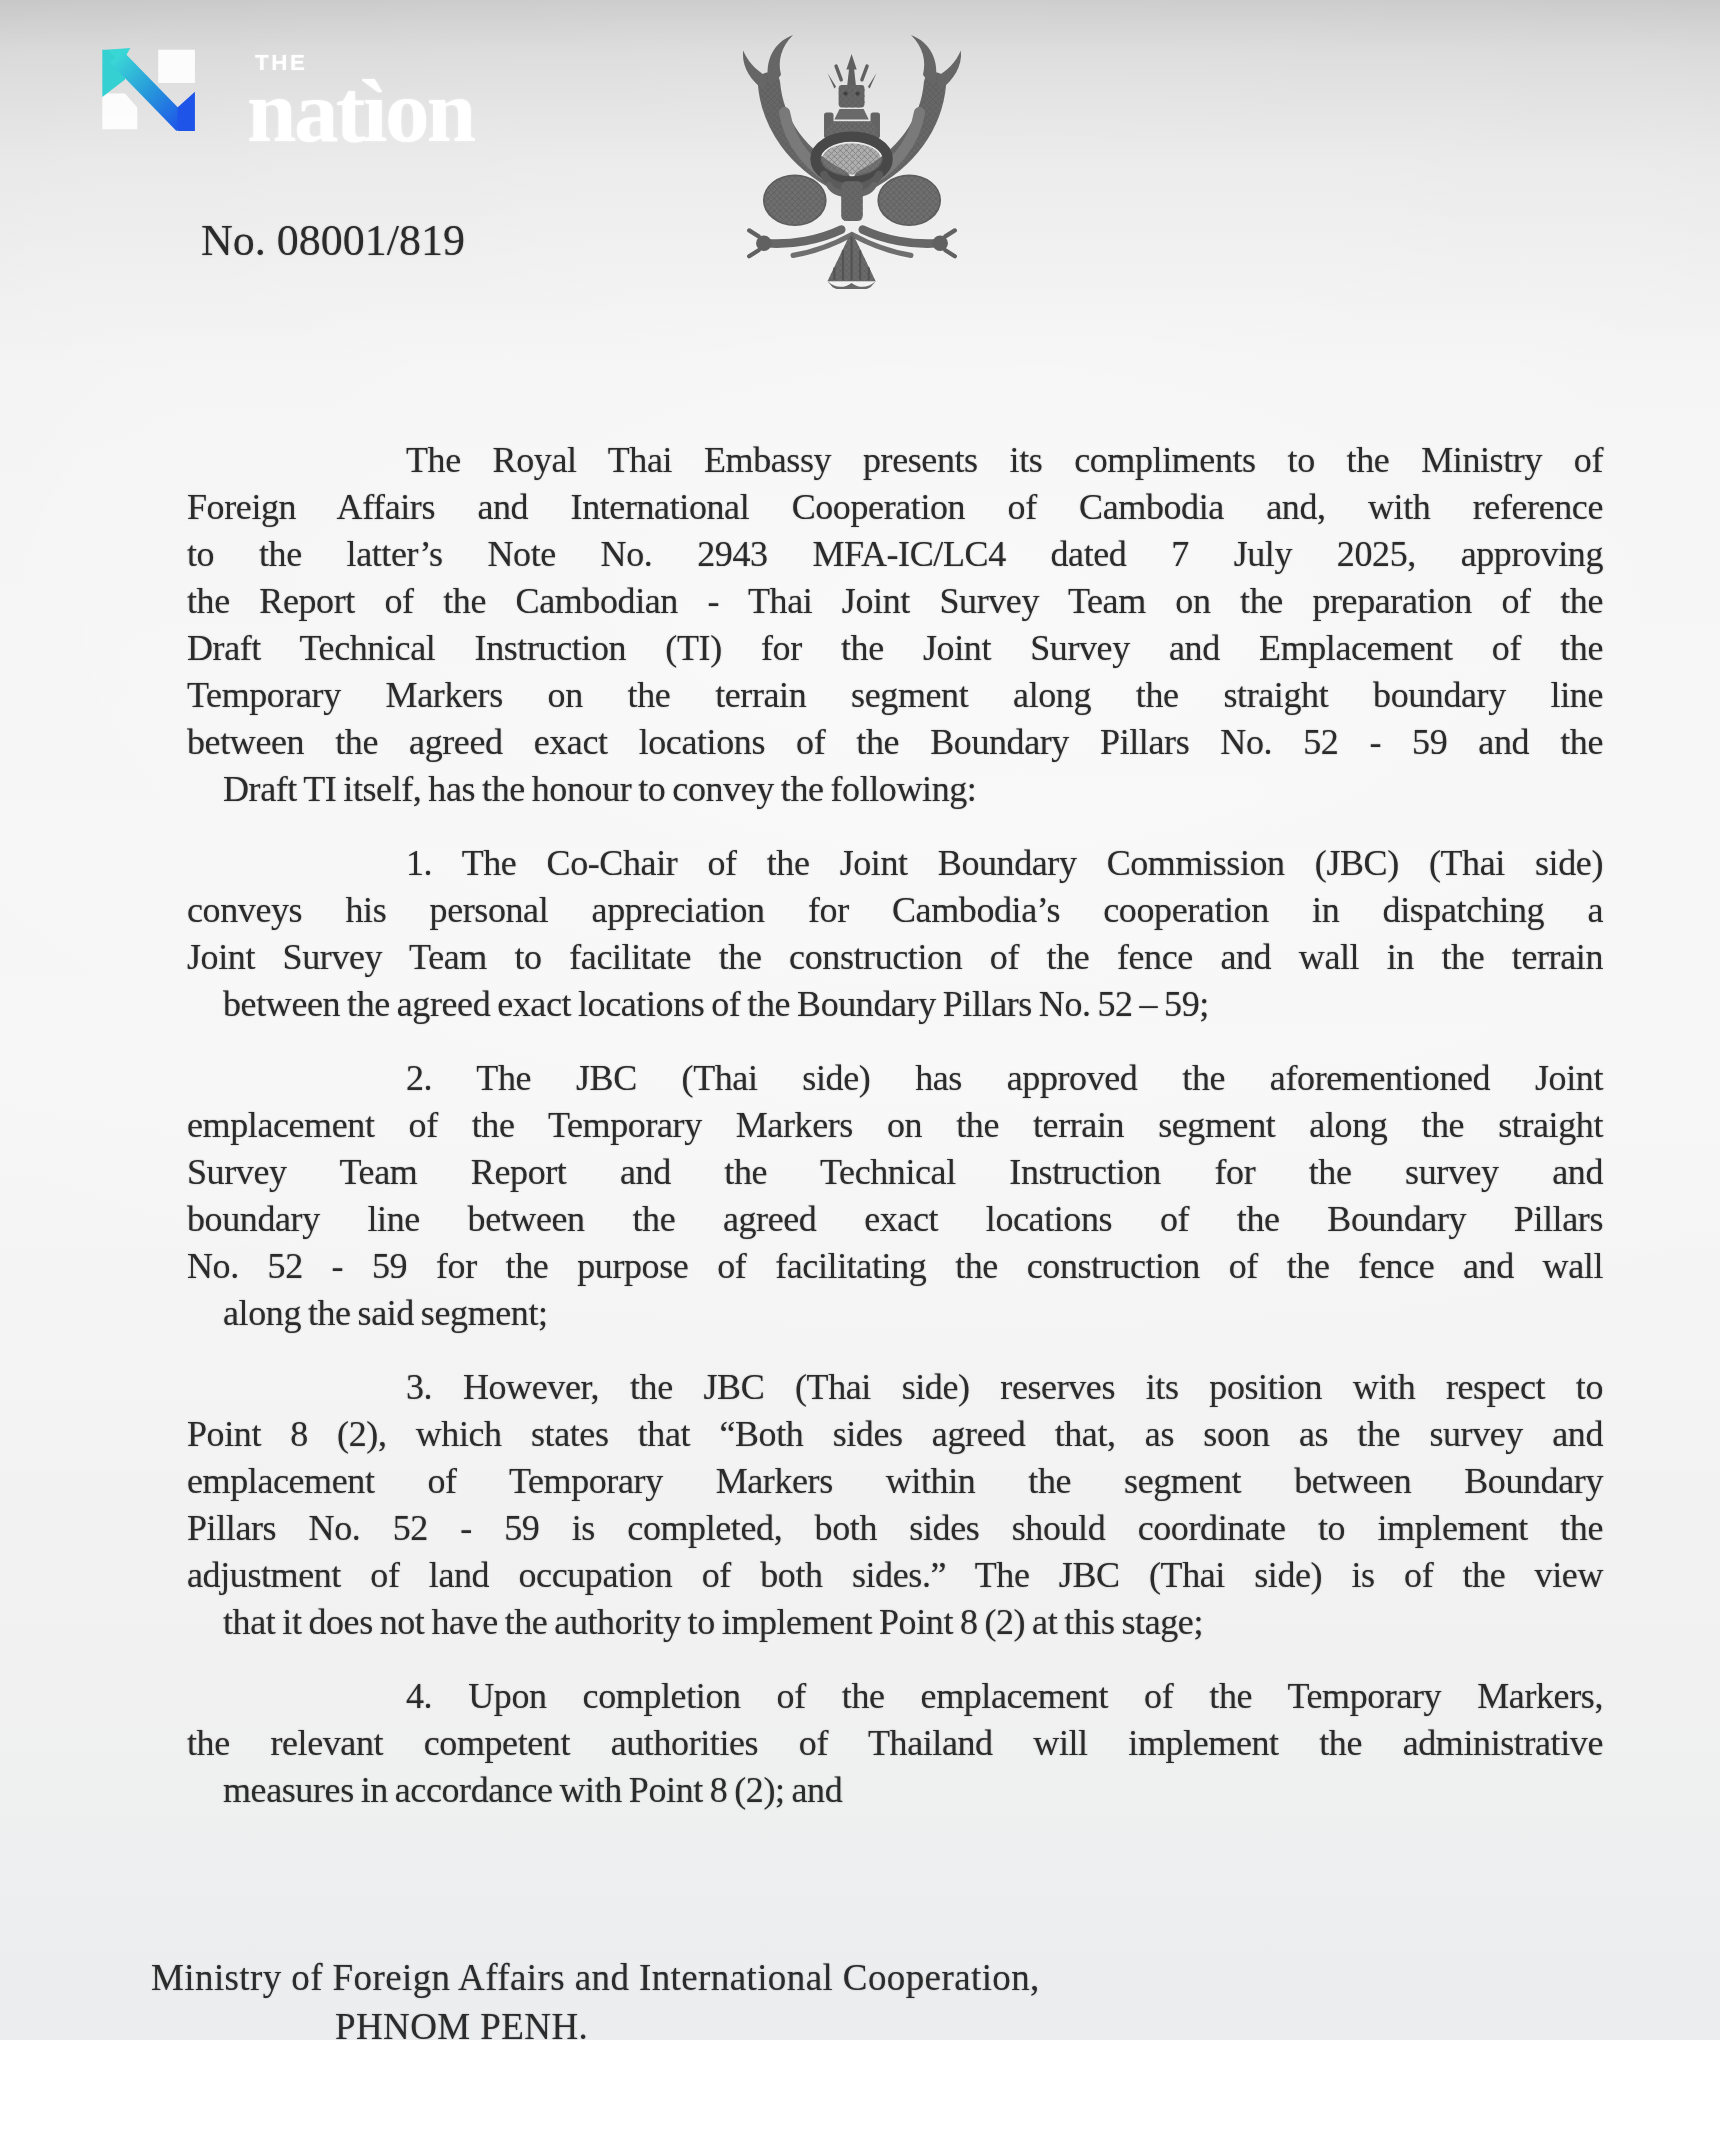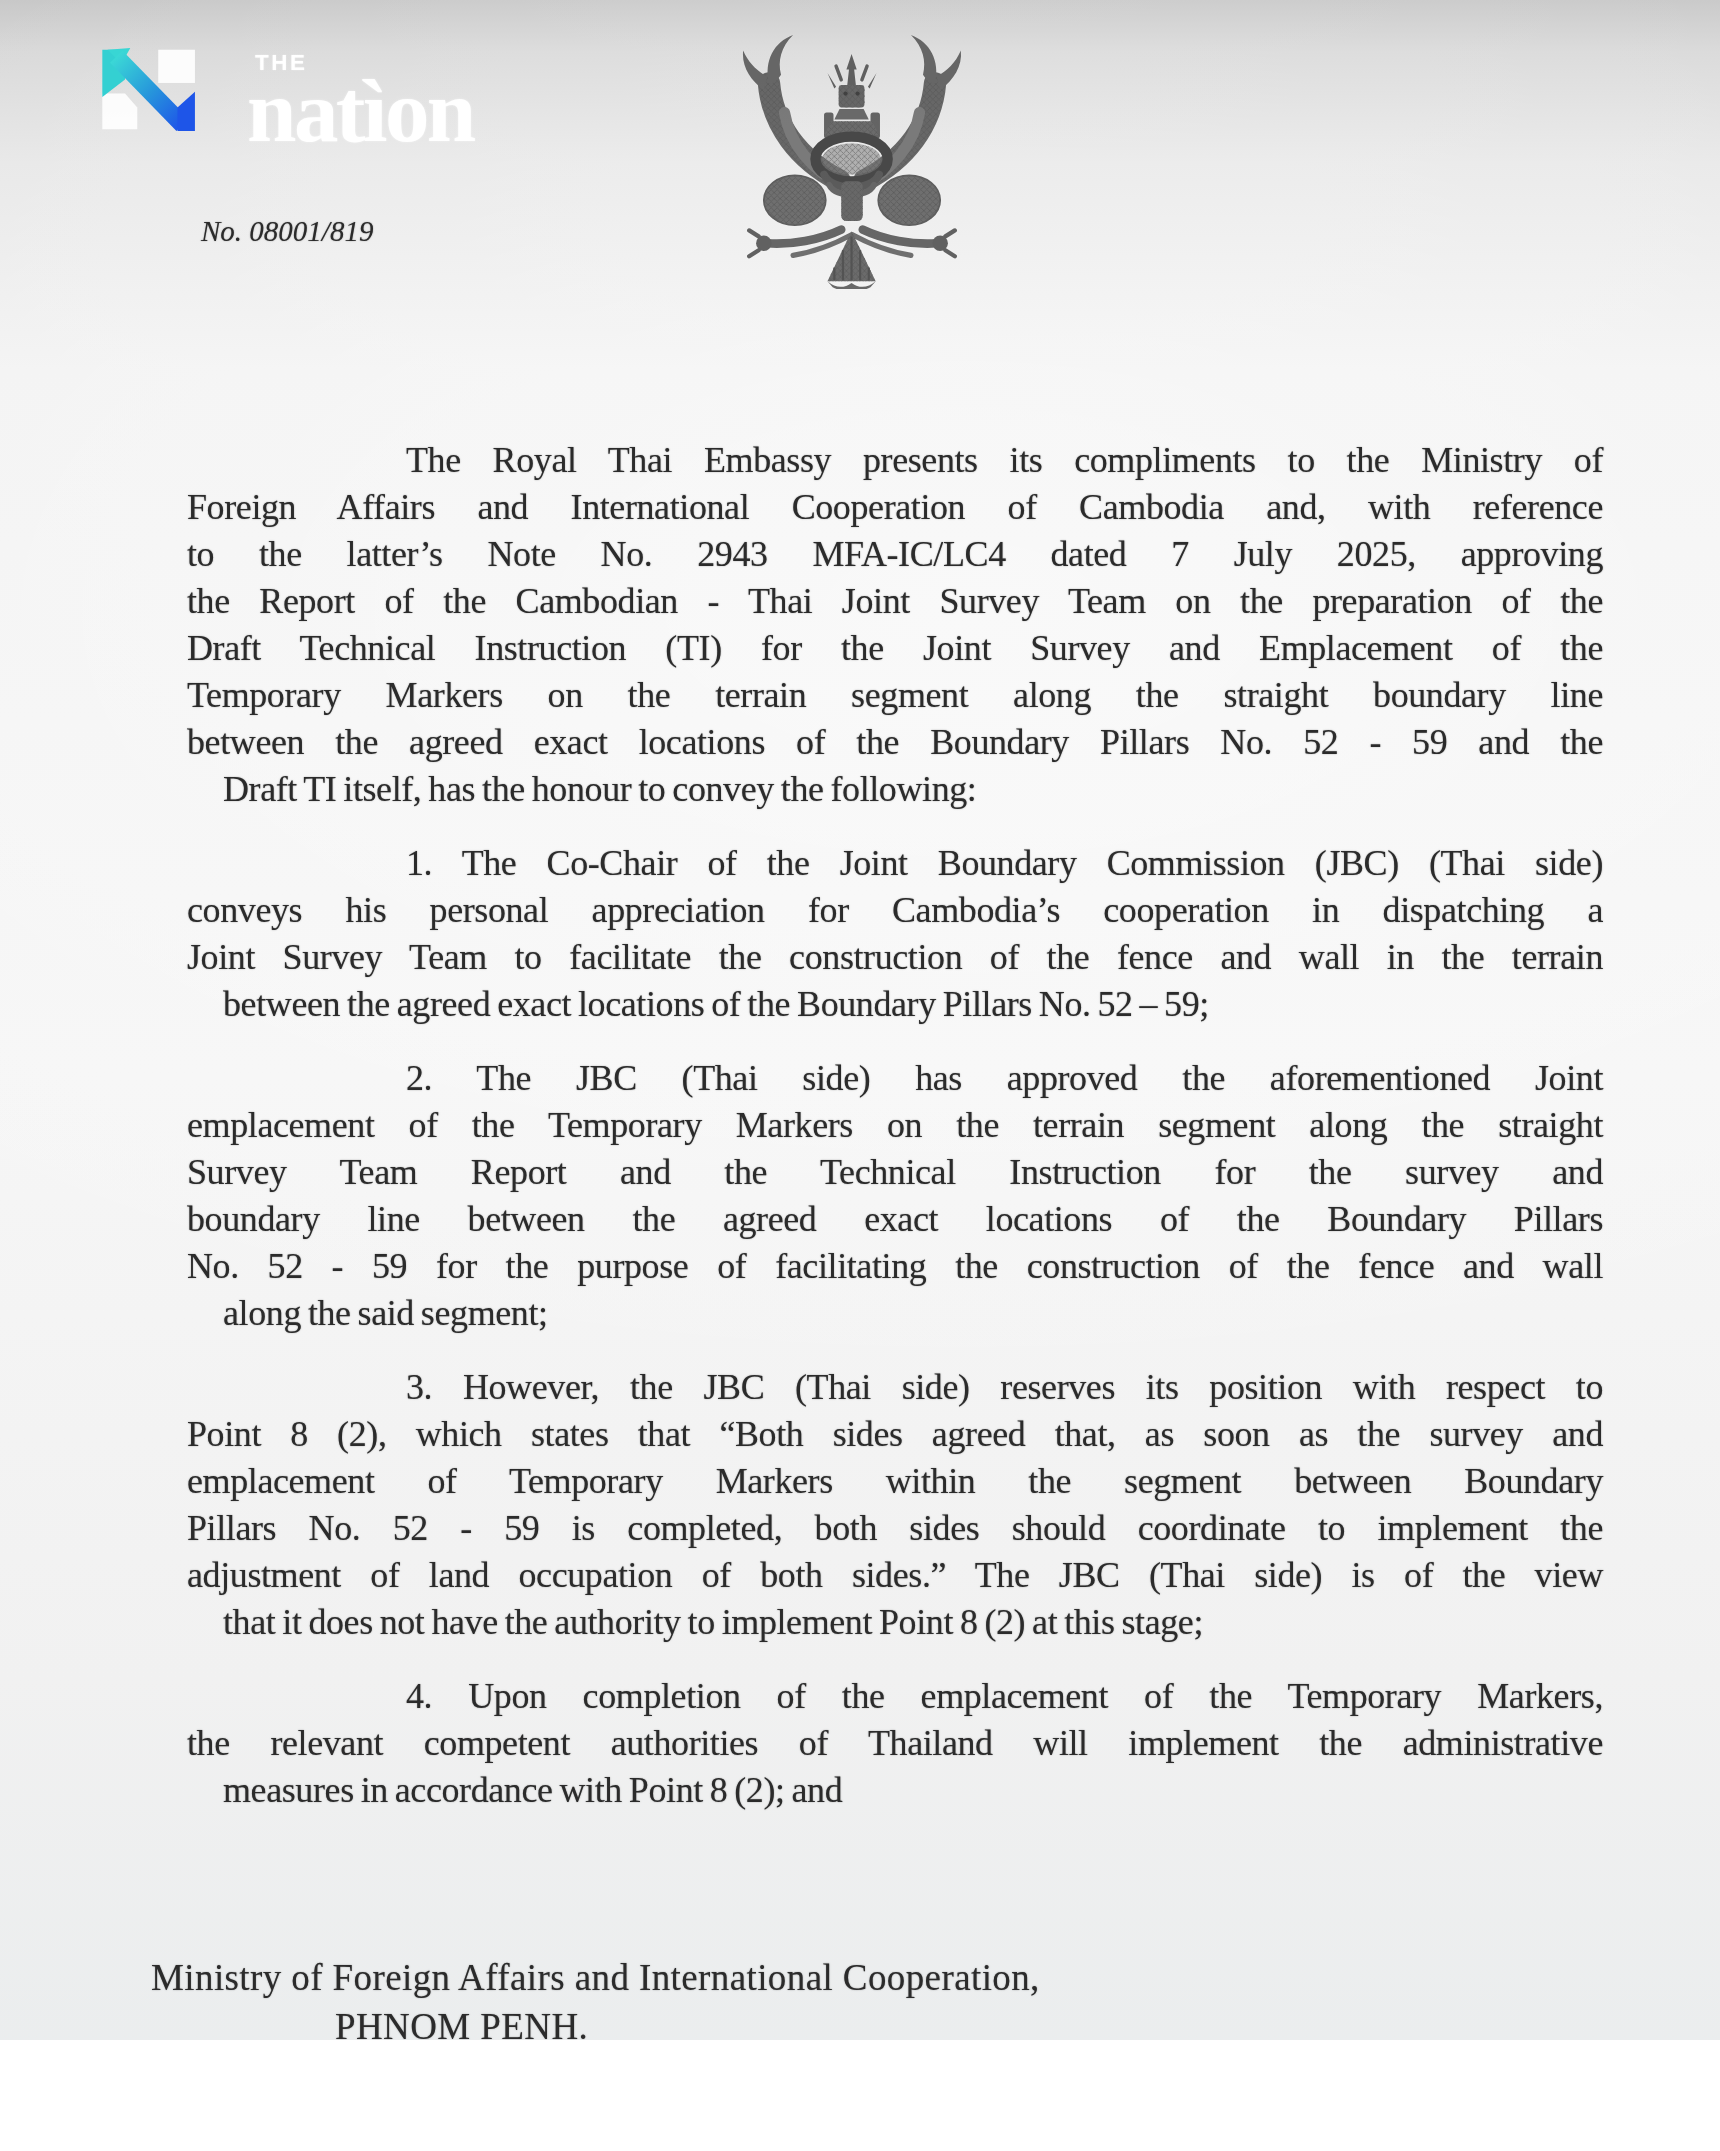--- a/index.html
+++ b/index.html
@@ -23,23 +23,22 @@
   .logo-nation{
     position:absolute;left:145px;top:22.4px;line-height:1;
     font-family:Liberation Serif, serif;font-weight:bold;
     font-size:89px;letter-spacing:-2.6px;color:rgba(255,255,255,.97);
     text-shadow:0 0 2.6px rgba(255,255,255,.5);
   }
   
   .emblem{position:absolute;left:738px;top:29px;width:228px;height:260px;opacity:.88;}
   
   .ref{
-    position:absolute;left:201px;top:215px;font-size:29px;
+    position:absolute;left:201px;top:215px;font-size:44px;
     text-shadow:0 0 1.4px rgba(50,50,50,.55);
-    font-style:italic;
   }
   
   .doc-text{
     position:absolute;left:187px;top:437px;width:1416px;
     font-size:36px;line-height:47px;letter-spacing:-0.4px;word-spacing:-1.7px;
     text-shadow:0 0 1.4px rgba(50,50,50,.55);
   }
   .para{margin:0 0 27px 0;}
   .line{white-space:nowrap;text-align:justify;text-align-last:justify;}
   .line.first{padding-left:219px;}

